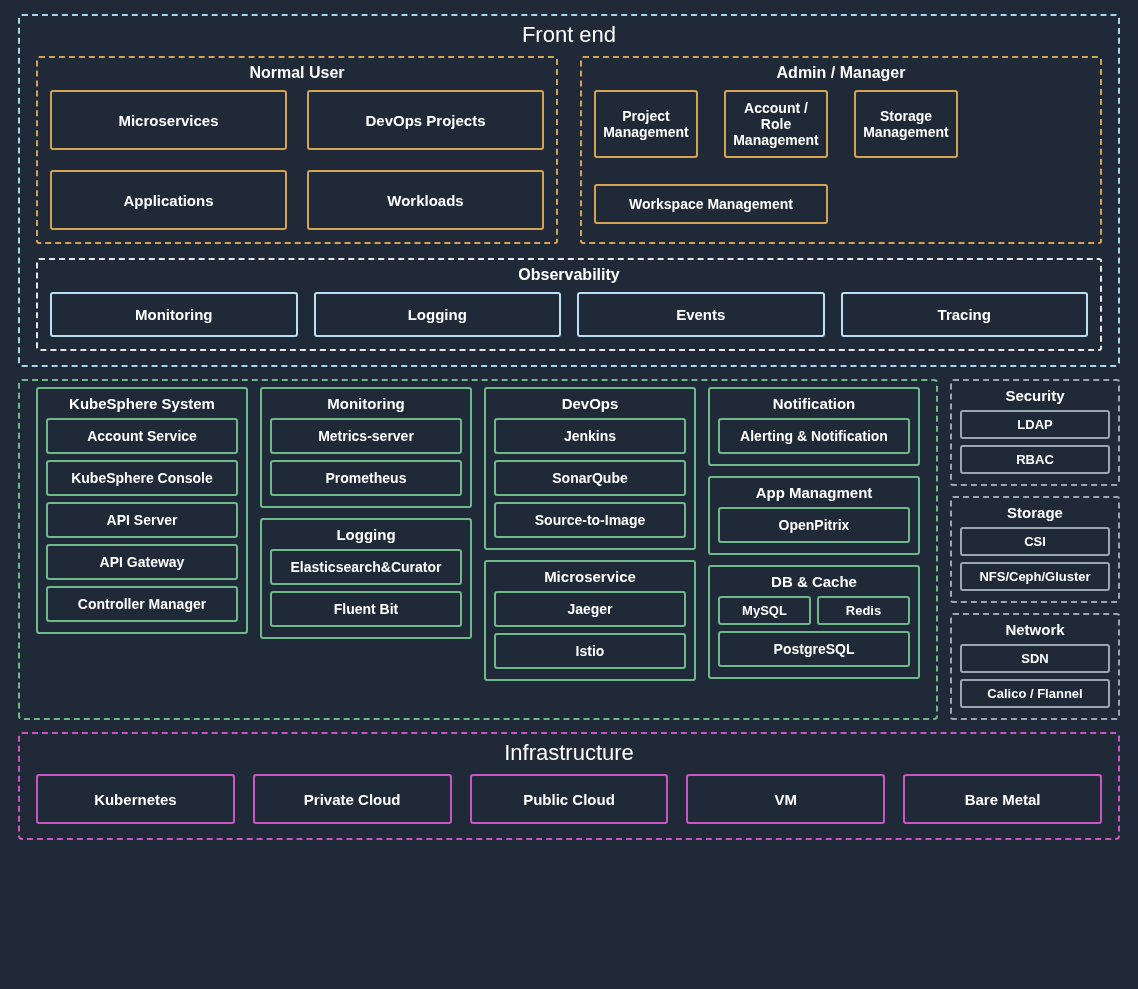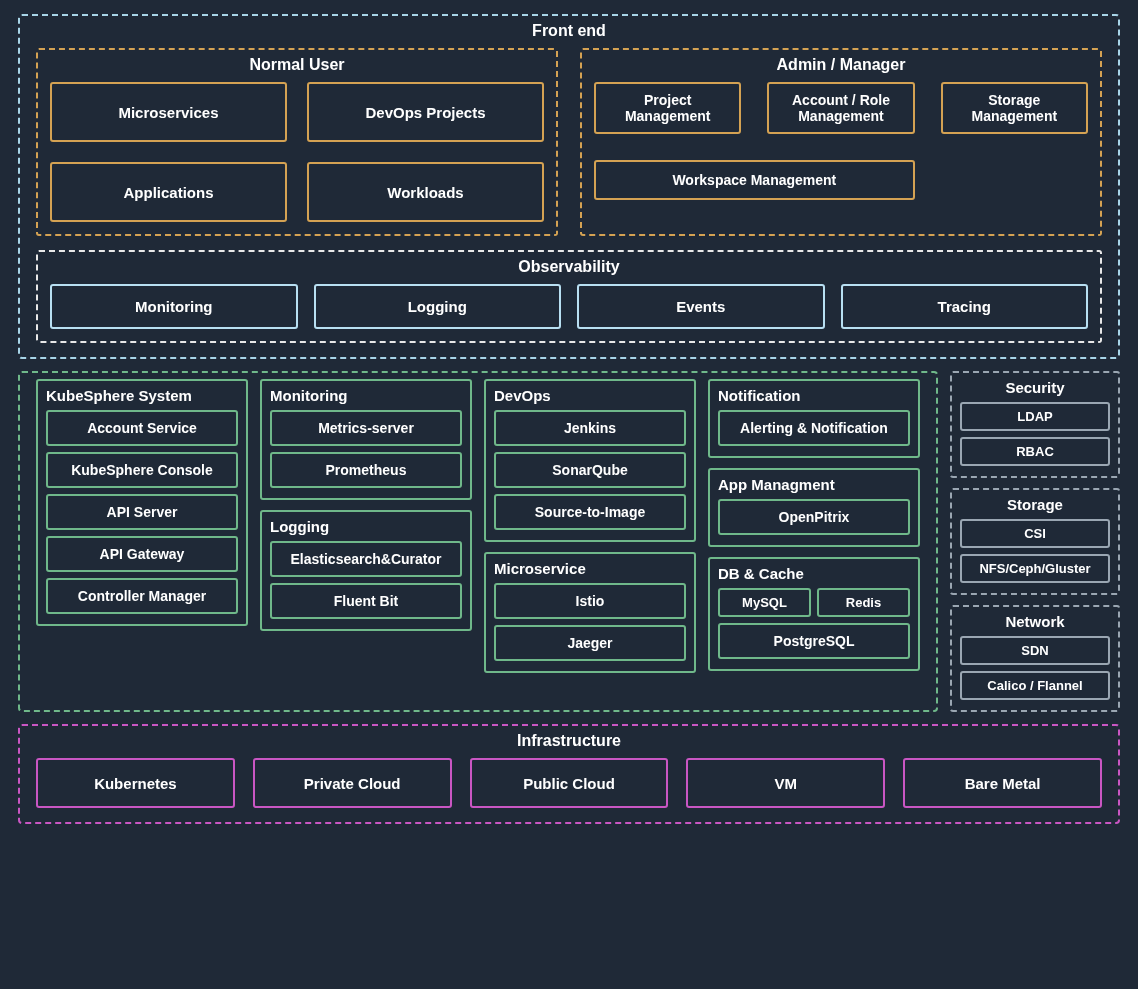--- a/index.html
+++ b/index.html
@@ -11,22 +11,22 @@
     padding: 14px 18px;
   }
   .section {
     border: 2px dashed;
     border-radius: 4px;
     padding: 6px 16px 14px 16px;
     margin-bottom: 12px;
   }
   .section-title {
     text-align: center;
-    font-size: 16px;
-    font-weight: bold;
+    font-size: 22px;
+    font-weight: normal;
     margin-bottom: 8px;
   }
   .subgroup {
     border: 2px dashed;
     border-radius: 3px;
     padding: 6px 12px 12px 12px;
   }
   .subgroup-title {
     text-align: center;
     font-size: 16px;
@@ -61,21 +61,21 @@
   .fe-row { display: flex; gap: 22px; margin-bottom: 14px; }
   .fe-col { flex: 1; }
   .normal-grid {
     display: grid;
     grid-template-columns: 1fr 1fr;
     gap: 20px;
   }
   .normal-grid .box { min-height: 60px; }
   .admin-grid {
     display: grid;
-    grid-template-columns: 1fr 1fr 1fr;
+    grid-template-columns: 1fr 1fr 1fr 1fr;
     gap: 26px;
   }
   .admin-grid .box { min-height: 40px; font-size: 14px; padding: 8px 6px; }
   .admin-full { grid-column: 1 / span 2; }
   .obs-row {
     display: grid;
     grid-template-columns: repeat(4, 1fr);
     gap: 16px;
   }
   .obs-row .box { min-height: 44px; }
@@ -90,20 +90,21 @@
     gap: 12px;
     align-items: start;
   }
   .be-col { display: flex; flex-direction: column; gap: 10px; }
   .be-panel {
     border: 2px solid #6fb88a;
     border-radius: 3px;
     padding: 6px 8px 10px 8px;
   }
   .be-panel-title {
+    text-align: center;
     font-size: 15px;
     font-weight: bold;
     margin-bottom: 6px;
   }
   .be-panel .stack { display: flex; flex-direction: column; gap: 6px; }
   .be-panel .row2 { display: grid; grid-template-columns: 1fr 1fr; gap: 6px; }
 
   .side-panel {
     border: 2px dashed #9aa6b2;
     border-radius: 3px;
@@ -204,22 +205,22 @@
           <div class="be-panel-title">DevOps</div>
           <div class="stack">
             <div class="box green-border small">Jenkins</div>
             <div class="box green-border small">SonarQube</div>
             <div class="box green-border small">Source-to-Image</div>
           </div>
         </div>
         <div class="be-panel">
           <div class="be-panel-title">Microservice</div>
           <div class="stack">
+            <div class="box green-border small">Jaeger</div>
             <div class="box green-border small">Istio</div>
-            <div class="box green-border small">Jaeger</div>
           </div>
         </div>
       </div>
 
       <div class="be-col">
         <div class="be-panel">
           <div class="be-panel-title">Notification</div>
           <div class="stack">
             <div class="box green-border small">Alerting &amp; Notification</div>
           </div>

